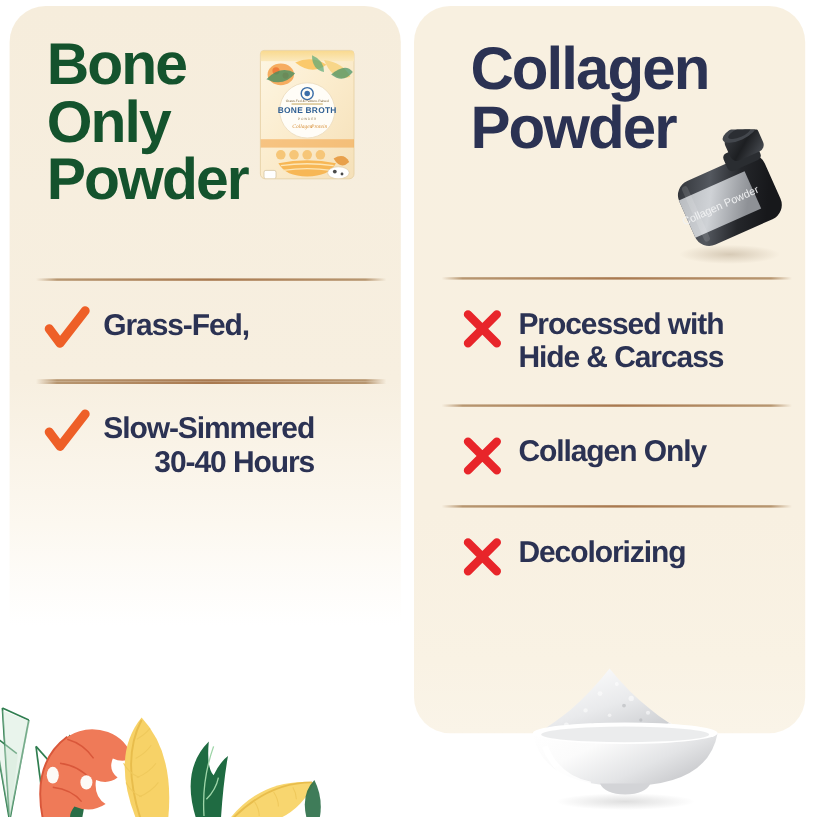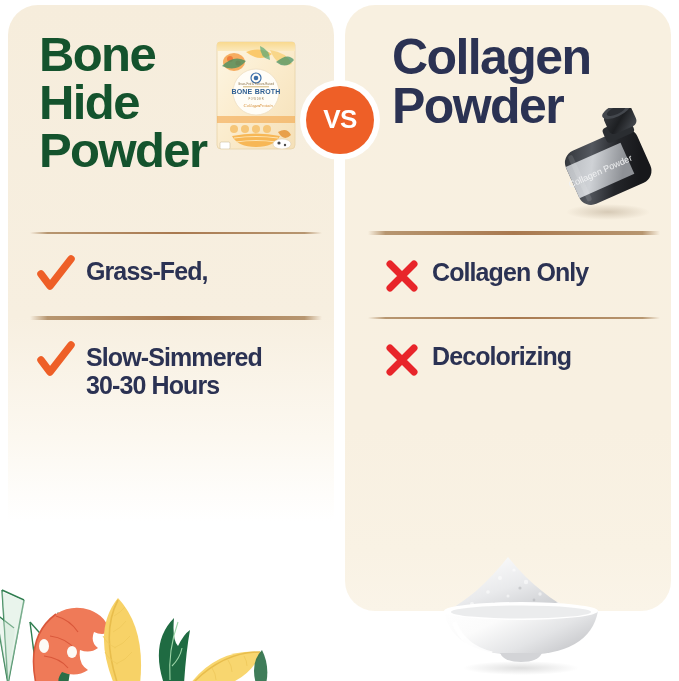--- a/index.html
+++ b/index.html
@@ -127,20 +127,21 @@
     top: 548px;
     width: 290px;
     height: 136px;
     z-index: 15;
   }
 
   
   .list {
     position: absolute;
     z-index: 30;
+    text-align: right;
   }
   .list-left  { left: 30px;  top: 232px; width: 292px; }
   .list-right { left: 368px; top: 231px; width: 292px; }
 
   .divider {
     height: 2px;
     width: 100%;
     background: linear-gradient(to right,
                 rgba(183,150,112,0) 0%,
                 #b79670 6%,
@@ -180,21 +181,21 @@
 <body>
 
 <div id="infographic">
 
   <div class="panel panel-left"></div>
 
   <div class="panel panel-right"></div>
 
   <div class="heading heading-left">
     <span class="ln">Bone</span>
-    <span class="ln">Hide</span>
+    <span class="ln">Only</span>
     <span class="ln">Powder</span>
   </div>
 
   <div class="heading heading-right">
     <span class="ln">Collagen</span>
     <span class="ln">Powder</span>
   </div>
 
   <div class="pouch">
     <svg viewBox="0 0 88 126" xmlns="http://www.w3.org/2000/svg">
@@ -248,23 +249,20 @@
         <path d="M24 110 q20 -3 40 0" stroke="#fde6b6" stroke-width="1.2" fill="none"></path>
         <path d="M66 100 q9 -5 13 3 q-7 7 -13 -3 z" fill="#e8a04b"></path>
         <rect x="8" y="110" width="10" height="7" rx="1.5" fill="#ffffff" stroke="#cfc0a0" stroke-width="0.6"></rect>
         <ellipse cx="70" cy="112" rx="9" ry="5" fill="#ffffff" stroke="#d8c8a8" stroke-width="0.5"></ellipse>
         <circle cx="67" cy="111" r="1.6" fill="#4a4a4a"></circle>
         <circle cx="73" cy="113" r="1.2" fill="#4a4a4a"></circle>
       </g>
     </svg>
   </div>
 
-  <div class="vs-badge">
-    <span>VS</span>
-  </div>
 
   <div class="jar">
     <svg viewBox="0 0 110 112" xmlns="http://www.w3.org/2000/svg">
       <defs>
         <linearGradient id="jarBody" x1="0" y1="0" x2="1" y2="0.4">
           <stop offset="0%" stop-color="#2f3237"></stop>
           <stop offset="38%" stop-color="#54585f"></stop>
           <stop offset="70%" stop-color="#24262a"></stop>
           <stop offset="100%" stop-color="#17181b"></stop>
         </linearGradient>
@@ -322,30 +320,41 @@
     <div class="divider"></div>
 
     <div class="feature feat-left">
       <span class="icon-wrap">
         <svg viewBox="0 0 36 36" xmlns="http://www.w3.org/2000/svg">
           <path d="M3 17 L12 29 L33 2" fill="none" stroke="#ee5f27" stroke-width="7.5" stroke-linecap="round" stroke-linejoin="round"></path>
         </svg>
       </span>
       <span class="feature-text">
         <span class="ln">Slow-Simmered</span>
-        <span class="ln">30-30 Hours</span>
+        <span class="ln">30-40 Hours</span>
       </span>
     </div>
 
   </div>
 
   <div class="list list-right">
 
     <div class="divider"></div>
 
+    <div class="feature feat-right">
+      <span class="icon-wrap">
+        <svg viewBox="0 0 36 36" xmlns="http://www.w3.org/2000/svg">
+          <path d="M6 6 L30 30 M30 6 L6 30" fill="none" stroke="#e8252a" stroke-width="7" stroke-linecap="round"></path>
+        </svg>
+      </span>
+      <span class="feature-text">
+        <span class="ln">Processed with</span>
+        <span class="ln">Hide &amp; Carcass</span>
+      </span>
+    </div>
 
     <div class="divider"></div>
 
     <div class="feature feat-right">
       <span class="icon-wrap">
         <svg viewBox="0 0 36 36" xmlns="http://www.w3.org/2000/svg">
           <path d="M6 6 L30 30 M30 6 L6 30" fill="none" stroke="#e8252a" stroke-width="7" stroke-linecap="round"></path>
         </svg>
       </span>
       <span class="feature-text">

